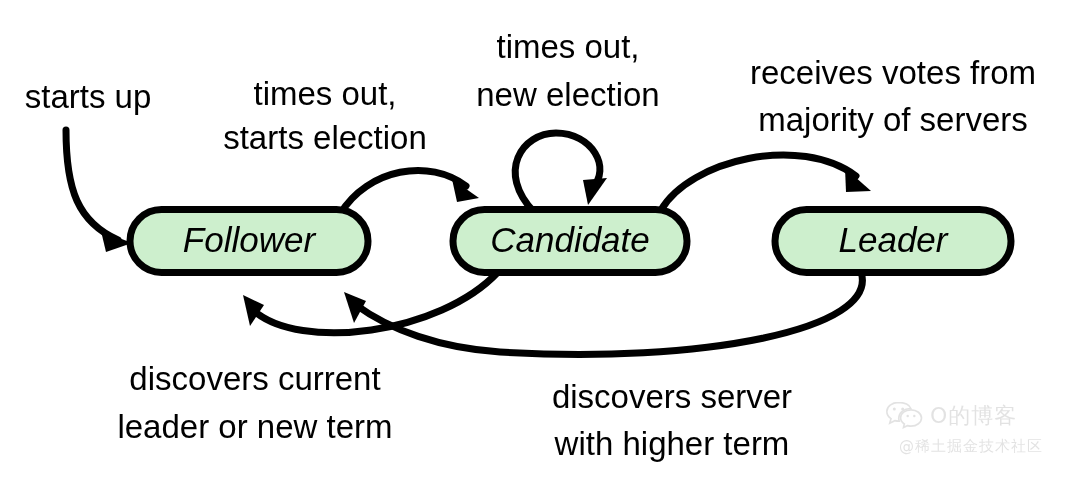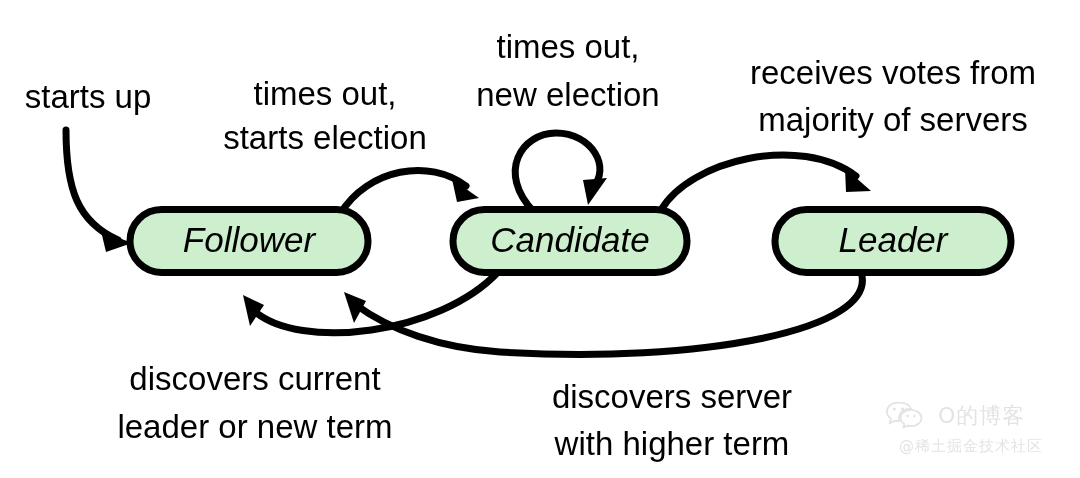--- a/index.html
+++ b/index.html
@@ -59,21 +59,21 @@
     bottom: 8px;
     width: 190px;
     height: 72px;
     opacity: 0.17;
     pointer-events: none;
     user-select: none;
   }
   .wm-row1 {
     display: flex;
     align-items: center;
-    gap: 12px;
+    gap: 4px;
     justify-content: flex-start;
     height: 36px;
     padding-left: 10px;
   }
   .wm-row2 {
     font-family: "DejaVu Sans", sans-serif;
     font-size: 15px;
     color: #5a5a5a;
     letter-spacing: 1px;
     text-align: center;

